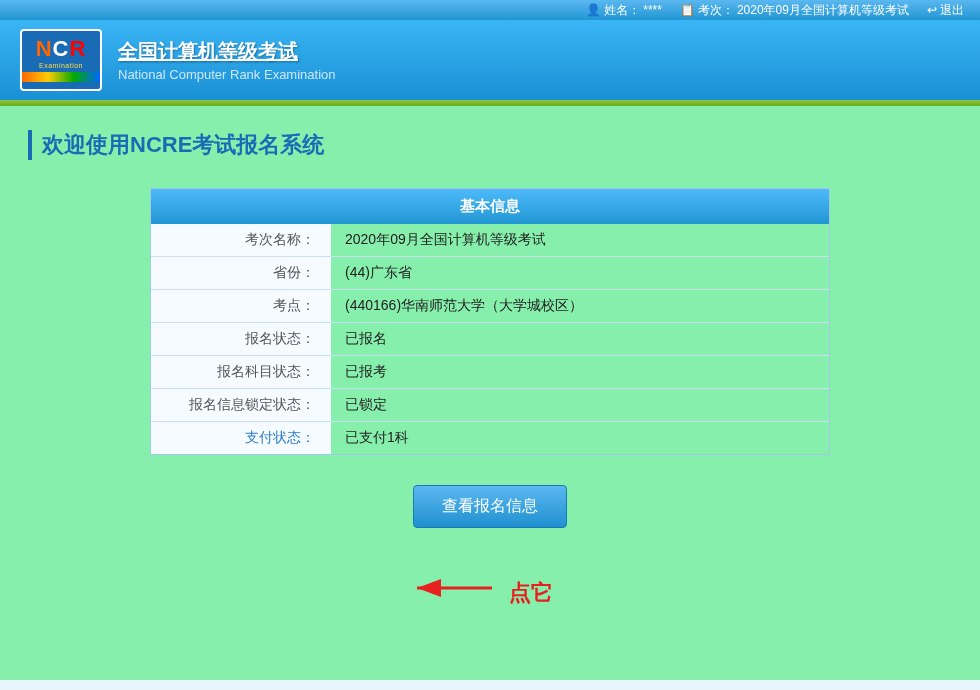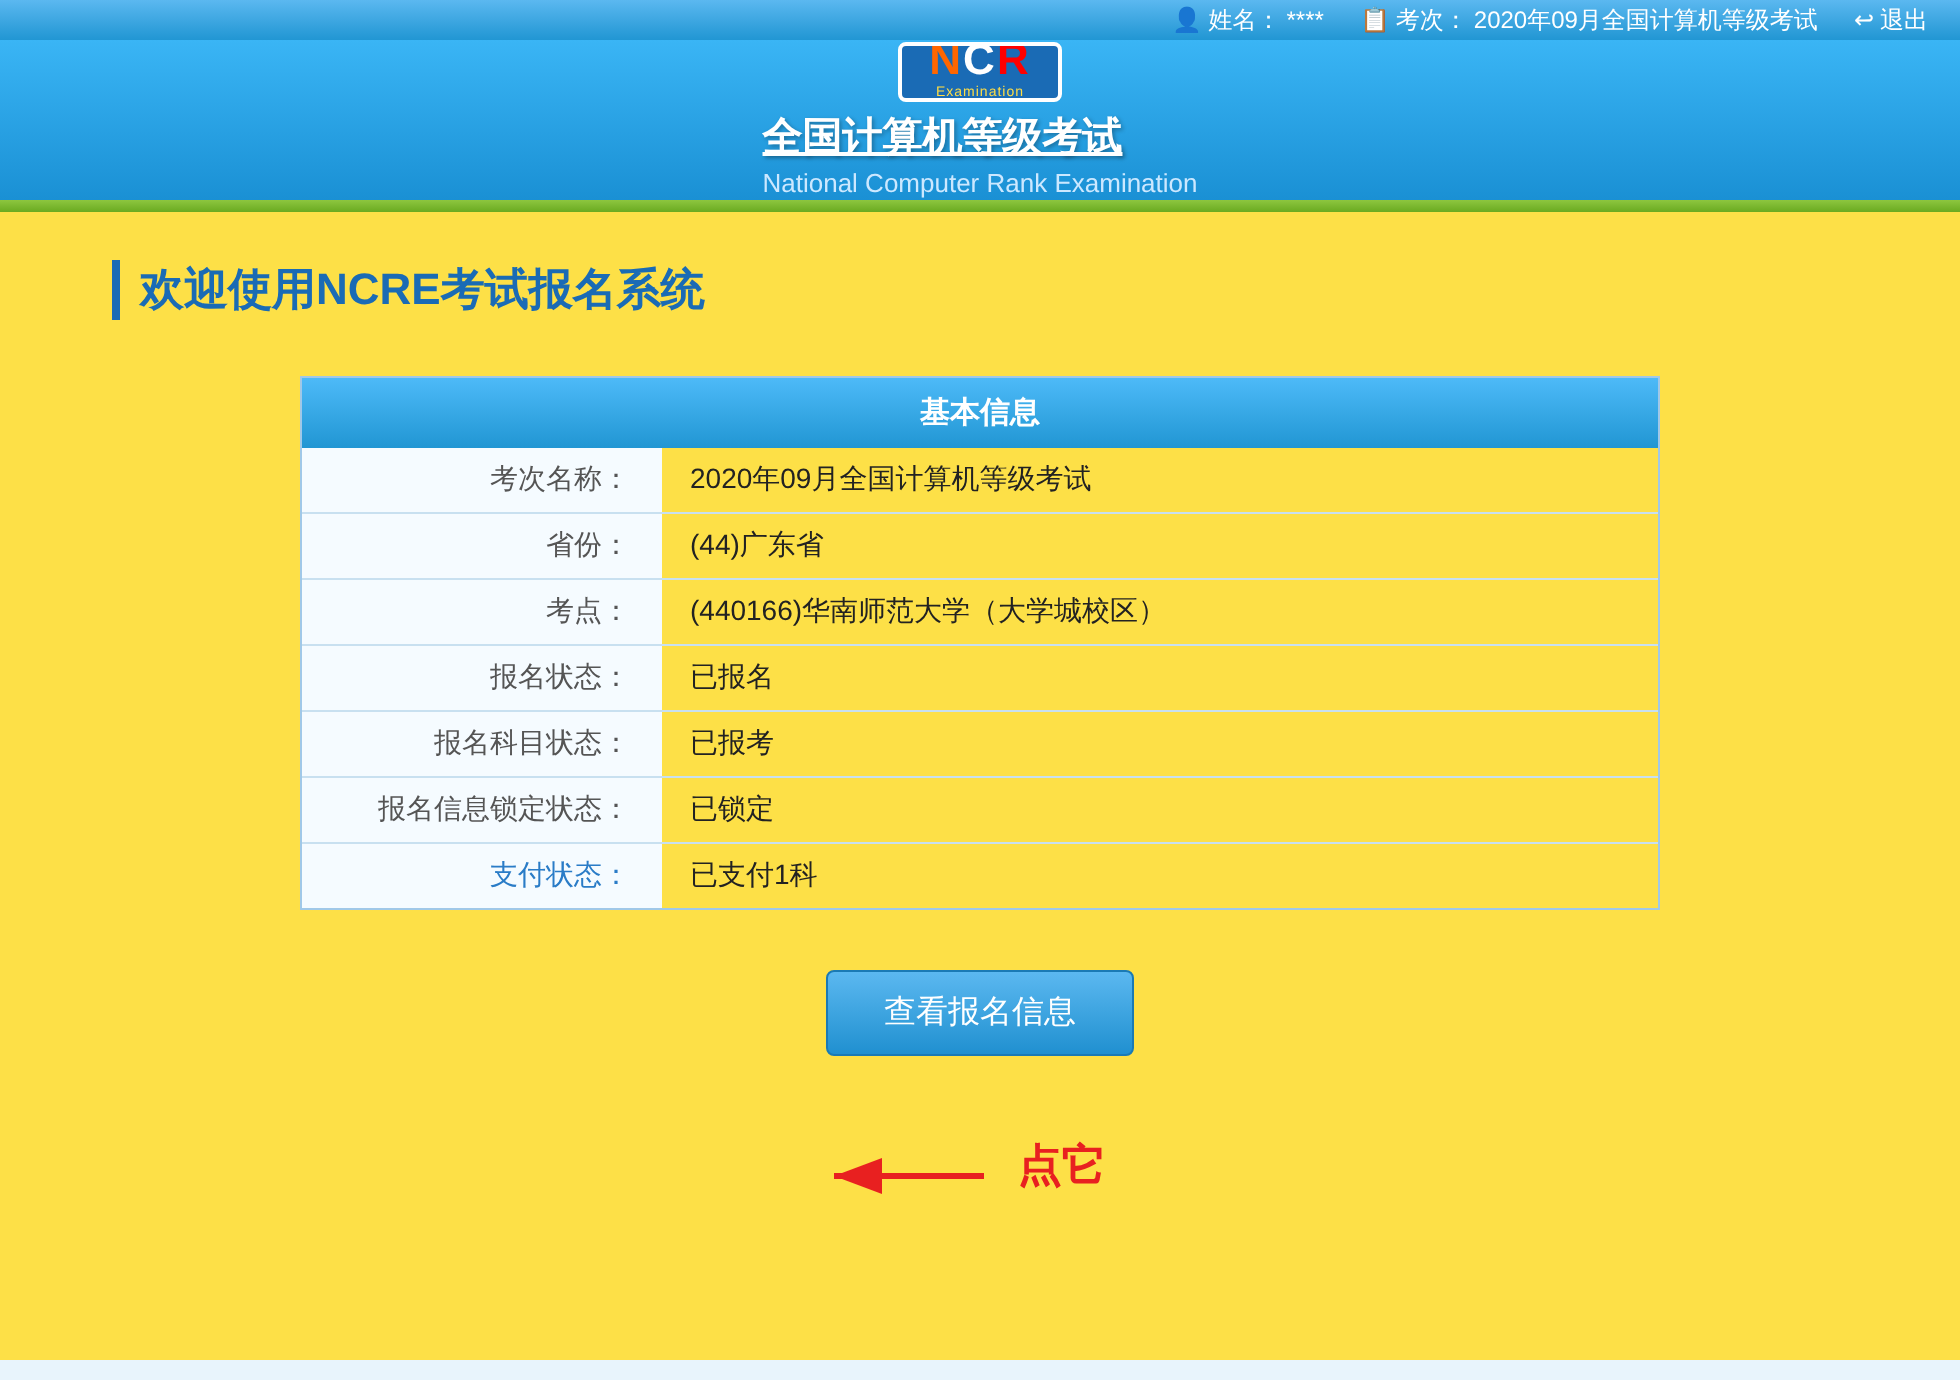--- a/index.html
+++ b/index.html
@@ -29,23 +29,22 @@
       align-items: center;
       gap: 3px;
     }
 
     
     .header {
       background: linear-gradient(to bottom, #3ab5f5, #1a90d4);
       height: 80px;
       display: flex;
       align-items: center;
-      padding: 1px 20px;
-      gap: 4px;
-      flex-direction: column;
+      padding: 12px 20px;
+      gap: 16px;
     }
     .logo-box {
       width: 82px;
       height: 62px;
       background: #1a6bb5;
       border: 2px solid #fff;
       border-radius: 4px;
       display: flex;
       flex-direction: column;
       align-items: center;
@@ -93,23 +92,23 @@
     }
 
     
     .green-bar {
       height: 6px;
       background: linear-gradient(to bottom, #8dc63f, #6aaa20);
     }
 
     
     .main {
-      background: #fde047;
+      background: #86efac;
       min-height: 574px;
-      padding: 24px 56px;
+      padding: 24px 28px;
     }
 
     .page-title {
       font-size: 22px;
       color: #1a6bb5;
       font-weight: bold;
       border-left: 4px solid #1a6bb5;
       padding-left: 10px;
       margin-bottom: 28px;
     }
@@ -173,21 +172,21 @@
       padding: 10px 28px;
       font-size: 16px;
       border-radius: 4px;
       cursor: pointer;
       font-family: "Microsoft YaHei", Arial, sans-serif;
     }
 
     
     .arrow-annotation {
       display: flex;
-      align-items: flex-start;
+      align-items: flex-end;
       gap: 12px;
       position: relative;
       left: -10px;
     }
     .arrow-svg {
       width: 90px;
       height: 40px;
     }
     .annotation-text {
       font-size: 22px;

